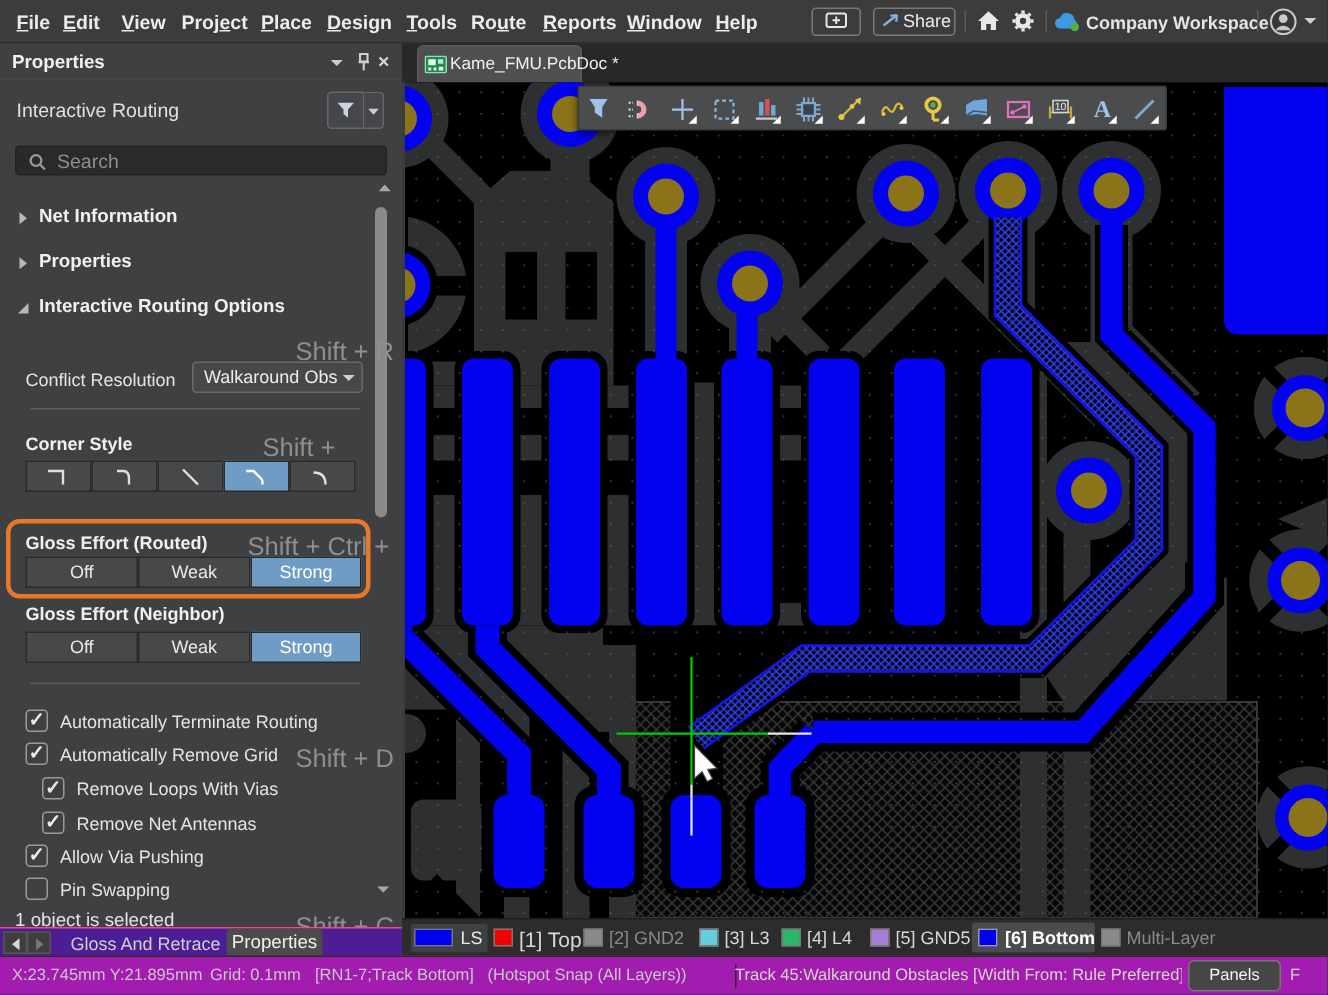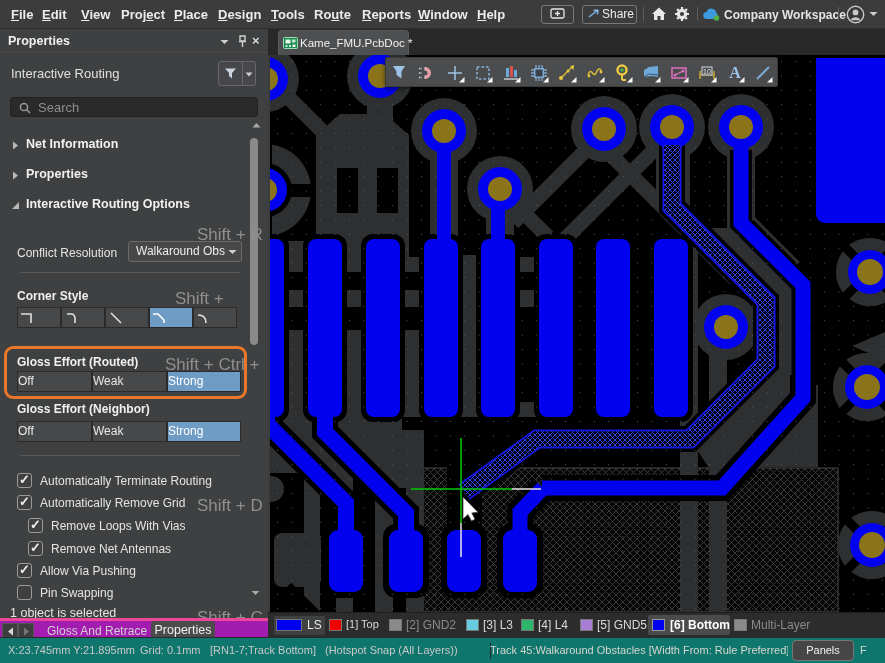--- a/index.html
+++ b/index.html
@@ -4,25 +4,25 @@
 <style>
 *{margin:0;padding:0;box-sizing:border-box;}
 html,body{width:885px;height:663px;overflow:hidden;background:#3c3c3c;font-family:"Liberation Sans",sans-serif;}
 .abs{position:absolute;}
 #menubar{position:absolute;left:0;top:0;width:885px;height:29px;background:#3c3c3c;border-bottom:1px solid #2e2e2e;}
 .mi{position:absolute;top:7px;font-size:13px;color:#ececec;font-weight:bold;}
 #panel{position:absolute;left:0;top:29px;width:268px;height:608px;background:#3e4041;}
 #tabbar{position:absolute;left:268px;top:29px;width:617px;height:26px;background:#282828;}
 #canvas{position:absolute;left:270px;top:55px;width:615px;height:557px;background:#000;}
 #layerbar{position:absolute;left:268px;top:612px;width:617px;height:25px;background:#2c2c2c;border-top:1px solid #1e1e1e;}
-#statusbar{position:absolute;left:0;top:637px;width:885px;height:26px;background:#0f766e;border-top:1px solid #2a2a2a;}
+#statusbar{position:absolute;left:0;top:637px;width:885px;height:26px;background:#a21caf;border-top:1px solid #2a2a2a;}
 #statusbar span{font-size:11px !important;}
 .ptxt{position:absolute;font-size:12px;color:#e4e4e4;}
 .gtxt{position:absolute;font-size:17px;color:#8f8f8f;}
-.btn3{position:absolute;height:21px;background:#46484a;border:1px solid #2a2a2a;color:#e8e8e8;font-size:12px;line-height:19px;}
+.btn3{position:absolute;height:21px;background:#46484a;border:1px solid #2a2a2a;color:#e8e8e8;font-size:12px;text-align:center;line-height:19px;}
 .sel{background:#6f9cc4 !important;color:#fff;}
 .cb{position:absolute;width:15px;height:15px;border:1px solid #9a9a9a;border-radius:3px;background:#3e4041;}
 .ck{position:absolute;font-size:13px;color:#ececec;font-weight:bold;}
 .sep{position:absolute;height:1px;background:#5a5a5a;}
 </style>
 </head>
 <body>
 <div id="menubar">
 <span class="mi" style="left:11px"><u>F</u>ile</span>
 <span class="mi" style="left:42px"><u>E</u>dit</span>
@@ -171,33 +171,33 @@
 <span class="cb" style="left:17px;top:534px"></span>
     <span class="ck" style="left:19px;top:533px">✓</span>
 <span class="ptxt" style="left:40px;top:535px">Allow Via Pushing</span>
 <span class="cb" style="left:17px;top:556px"></span>
 <span class="ptxt" style="left:40px;top:557px">Pin Swapping</span>
 <span class="gtxt" style="left:197px;top:579px">Shift + C</span>
 <svg class="abs" style="left:251px;top:561px" width="9" height="6" viewBox="0 0 9 6">
       <path d="M0.5 1 L4.5 5 L8.5 1z" fill="#a8a8a8"></path>
     </svg>
 <span class="abs" style="left:10px;top:577px;font-size:12.5px;color:#e4e4e4">1 object is selected</span>
-<span class="abs" style="left:0;top:589px;width:268px;height:19px;background:#a21caf;border-top:3px solid #ec4899">
+<span class="abs" style="left:0;top:589px;width:268px;height:19px;background:#4c1d95;border-top:1px solid #ec4899">
 <span style="position:absolute;left:2px;top:2px;width:16px;height:15px;background:#3e3e3e;border:1px solid #555"><svg width="7" height="9" viewBox="0 0 7 9" style="margin:3px 4px">
           <path d="M6 0.5 L1 4.5 L6 8.5z" fill="#d8d8d8"></path>
         </svg></span>
 <span style="position:absolute;left:18px;top:2px;width:16px;height:15px;background:#3e3e3e;border:1px solid #555"><svg width="7" height="9" viewBox="0 0 7 9" style="margin:3px 4px">
           <path d="M1 0.5 L6 4.5 L1 8.5z" fill="#777"></path>
         </svg></span>
 <span style="position:absolute;left:47px;top:3px;font-size:12px;color:#d0d0d0">Gloss And Retrace</span>
 <span style="position:absolute;left:151px;top:0;width:64px;height:19px;background:#4b4b4b;border-radius:3px 3px 0 0;color:#f0f0f0;font-size:12.5px;text-align:center;line-height:18px">Properties</span>
 </span>
 </div>
 <div id="tabbar">
-<span class="abs" style="left:10px;top:1px;width:131px;height:25px;background:#4d4f50;border-radius:4px 4px 0 0;border:1px solid #5a5a5a;border-bottom:none">
+<span class="abs" style="left:10px;top:1px;width:110px;height:25px;background:#4d4f50;border-radius:4px 4px 0 0;border:1px solid #5a5a5a;border-bottom:none">
 <svg width="15" height="12" viewBox="0 0 15 12" style="position:absolute;left:4px;top:6px">
         <rect x="0.5" y="0.5" width="14" height="11" rx="1" fill="#1d8a4e" stroke="#9adbb5"></rect>
         <rect x="2.5" y="2.5" width="5" height="4" fill="#e8f5ec"></rect>
         <rect x="9" y="2.5" width="3.5" height="3" fill="#bfe8cf"></rect>
         <rect x="2.5" y="8" width="2" height="2" fill="#cfeedd"></rect>
         <rect x="6" y="8" width="2" height="2" fill="#cfeedd"></rect>
         <rect x="9.5" y="7.5" width="3" height="2.5" fill="#e8f5ec"></rect>
       </svg>
 <span style="position:absolute;left:21px;top:6px;font-size:11.5px;color:#f0f0f0;white-space:nowrap">Kame_FMU.PcbDoc *</span>
 </span>
@@ -439,21 +439,21 @@
       <path d="M4 16 L16 4" stroke="#7fa8d0" stroke-width="2"></path>
       <path d="M14 19.5h5.5V14z" fill="#fff"></path>
     </svg>
 </div>
 <div id="layerbar">
 <span class="abs" style="left:6px;top:3px;width:51px;height:19px;background:#3f4041;border-radius:2px">
 <span style="position:absolute;left:2px;top:3px;width:26px;height:12px;background:#0000f0;border:1px solid #777"></span>
 <span style="position:absolute;left:33px;top:2px;font-size:12px;color:#e8e8e8">LS</span>
     </span>
 <span class="abs" style="left:61px;top:6px;width:13px;height:12px;background:#f00000;border:1px solid #777"></span>
-<span class="abs" style="left:78px;top:5px;font-size:11px;color:#d8d8d8">[1] Top</span>
+<span class="abs" style="left:78px;top:5px;font-size:14px;color:#d8d8d8">[1] Top</span>
 <span class="abs" style="left:121px;top:6px;width:13px;height:12px;background:#8a8a8a;border:1px solid #777"></span>
 <span class="abs" style="left:138px;top:5px;font-size:12px;color:#8a8a8a">[2] GND2</span>
 <span class="abs" style="left:198px;top:6px;width:13px;height:12px;background:#66cce0;border:1px solid #777"></span>
 <span class="abs" style="left:215px;top:5px;font-size:12px;color:#d8d8d8">[3] L3</span>
 <span class="abs" style="left:253px;top:6px;width:13px;height:12px;background:#2cb56b;border:1px solid #777"></span>
 <span class="abs" style="left:270px;top:5px;font-size:12px;color:#d8d8d8">[4] L4</span>
 <span class="abs" style="left:312px;top:6px;width:13px;height:12px;background:#a87fd4;border:1px solid #777"></span>
 <span class="abs" style="left:329px;top:5px;font-size:12px;color:#d8d8d8">[5] GND5</span>
 <span class="abs" style="left:380px;top:2px;width:82px;height:20px;background:#4a4b4c;border-radius:2px">
 <span style="position:absolute;left:4px;top:4px;width:13px;height:12px;background:#0000f0;border:1px solid #999"></span>

